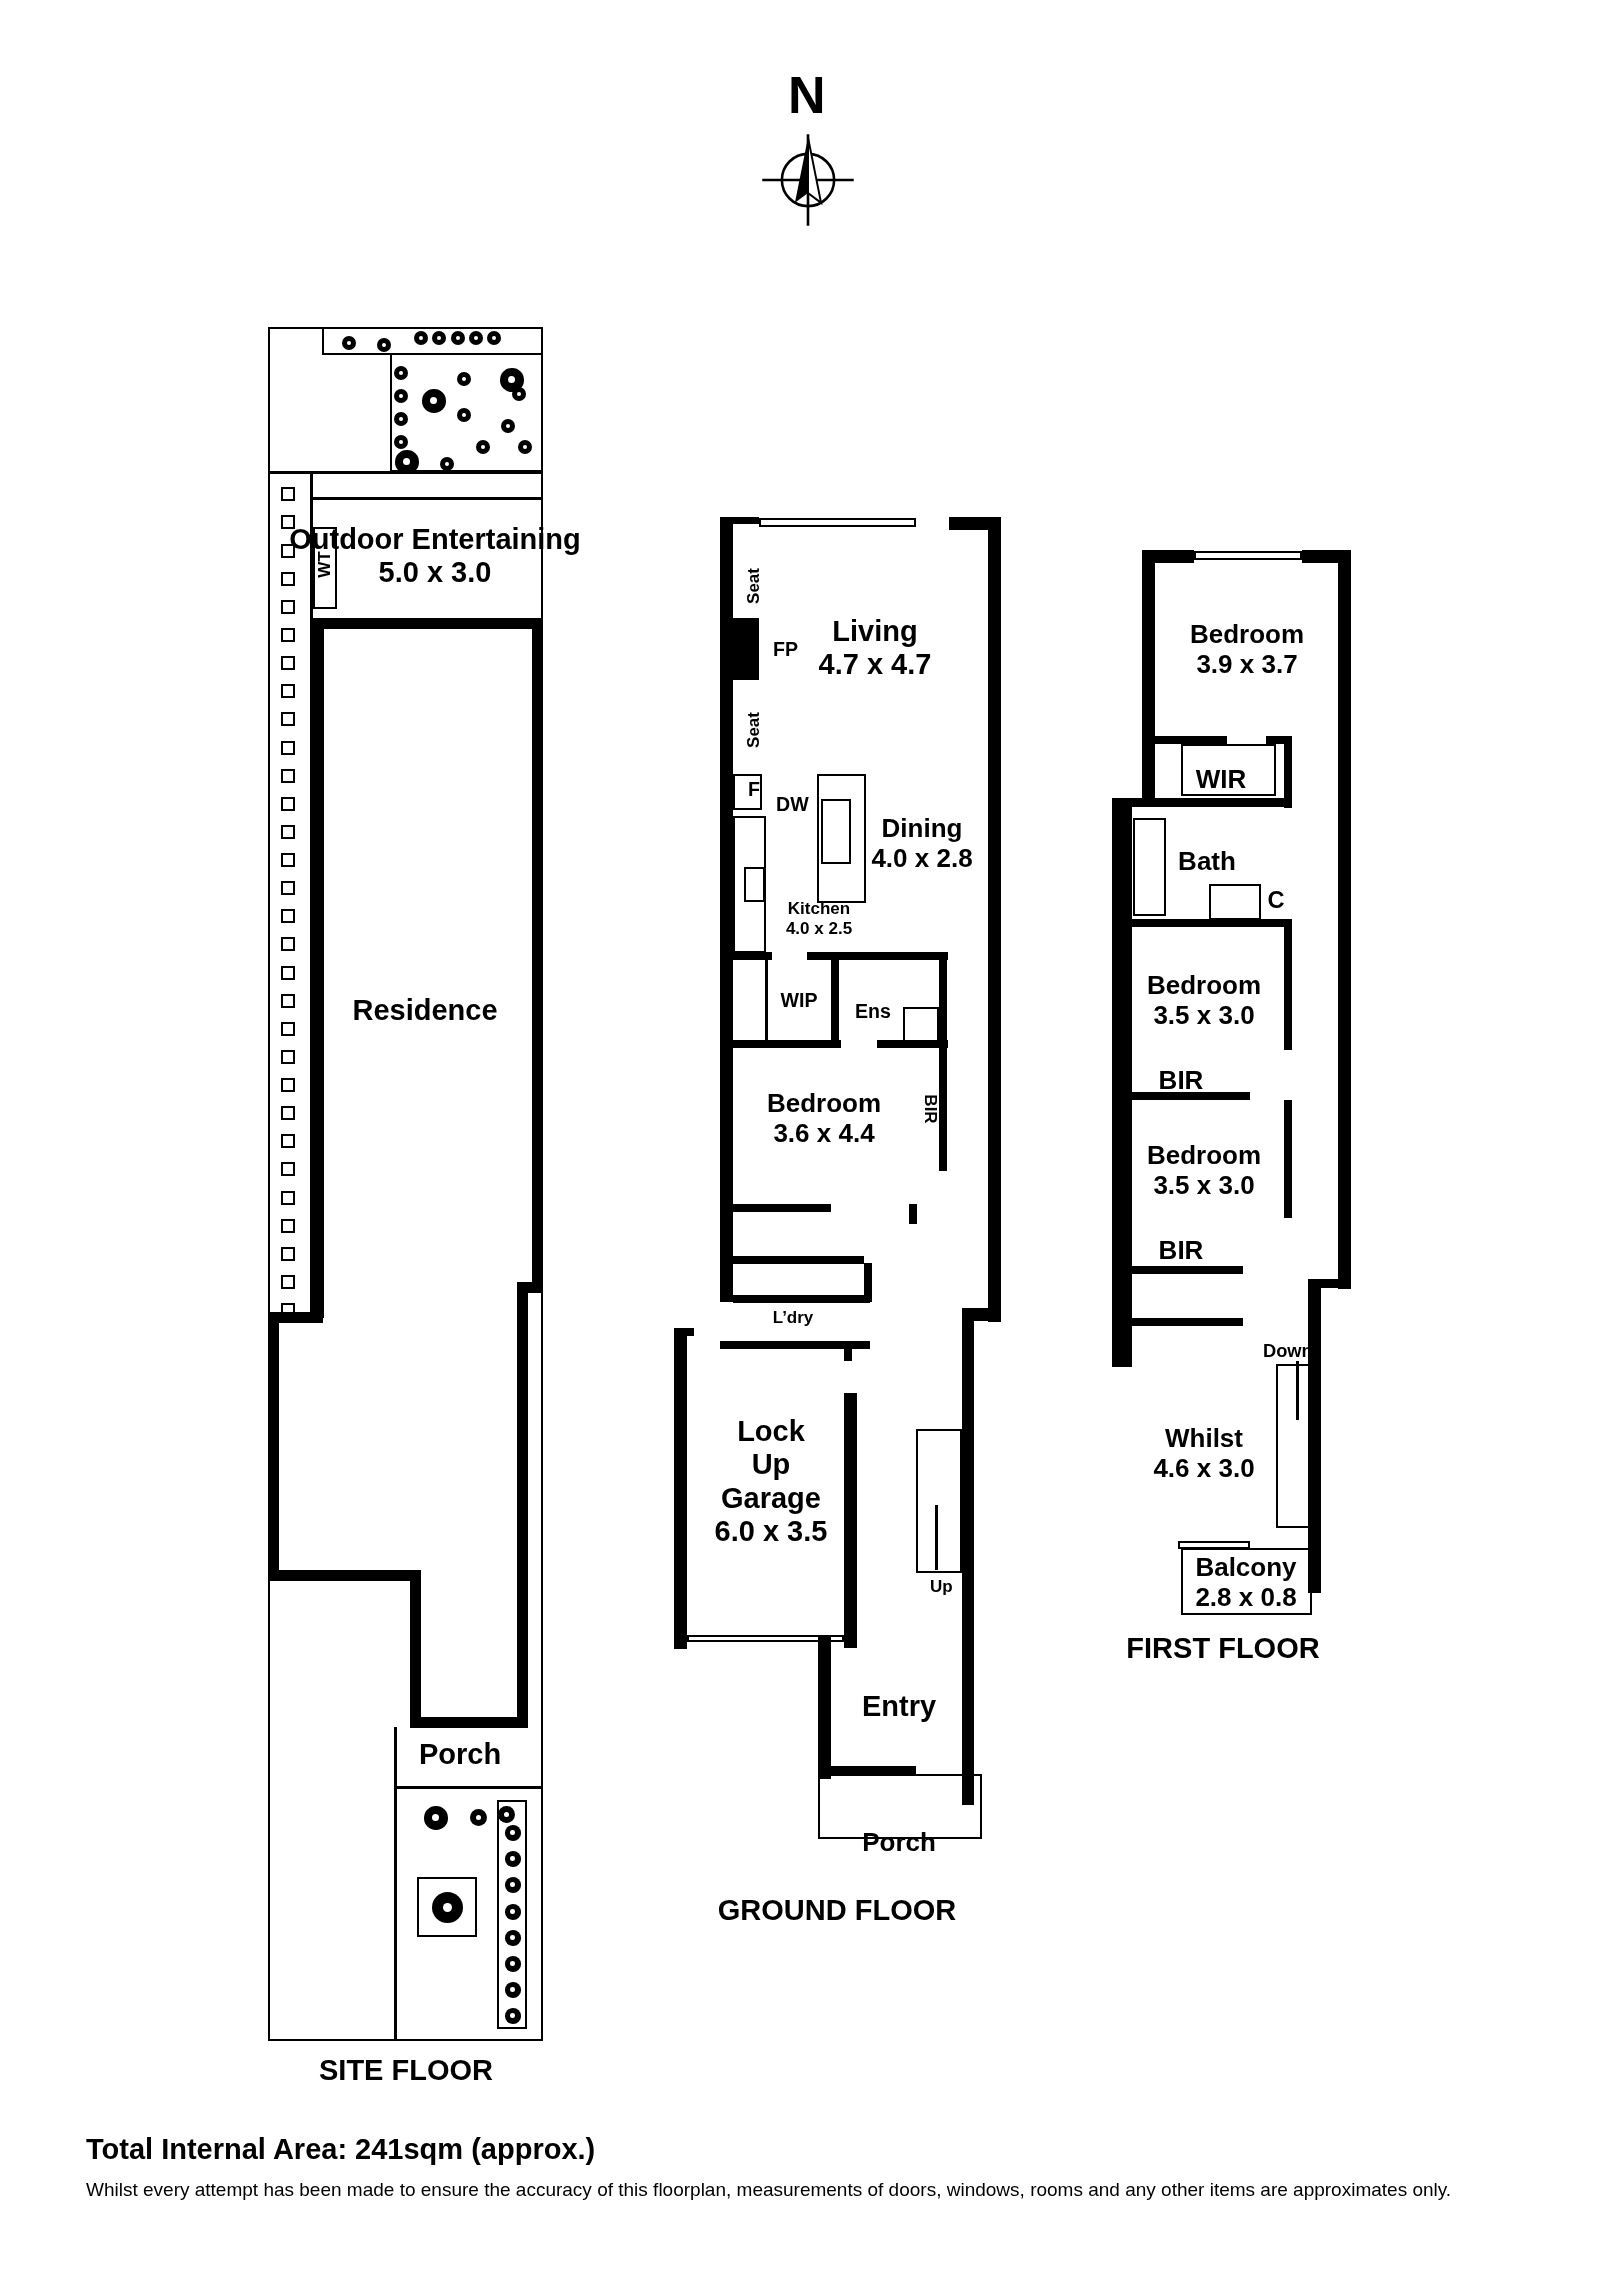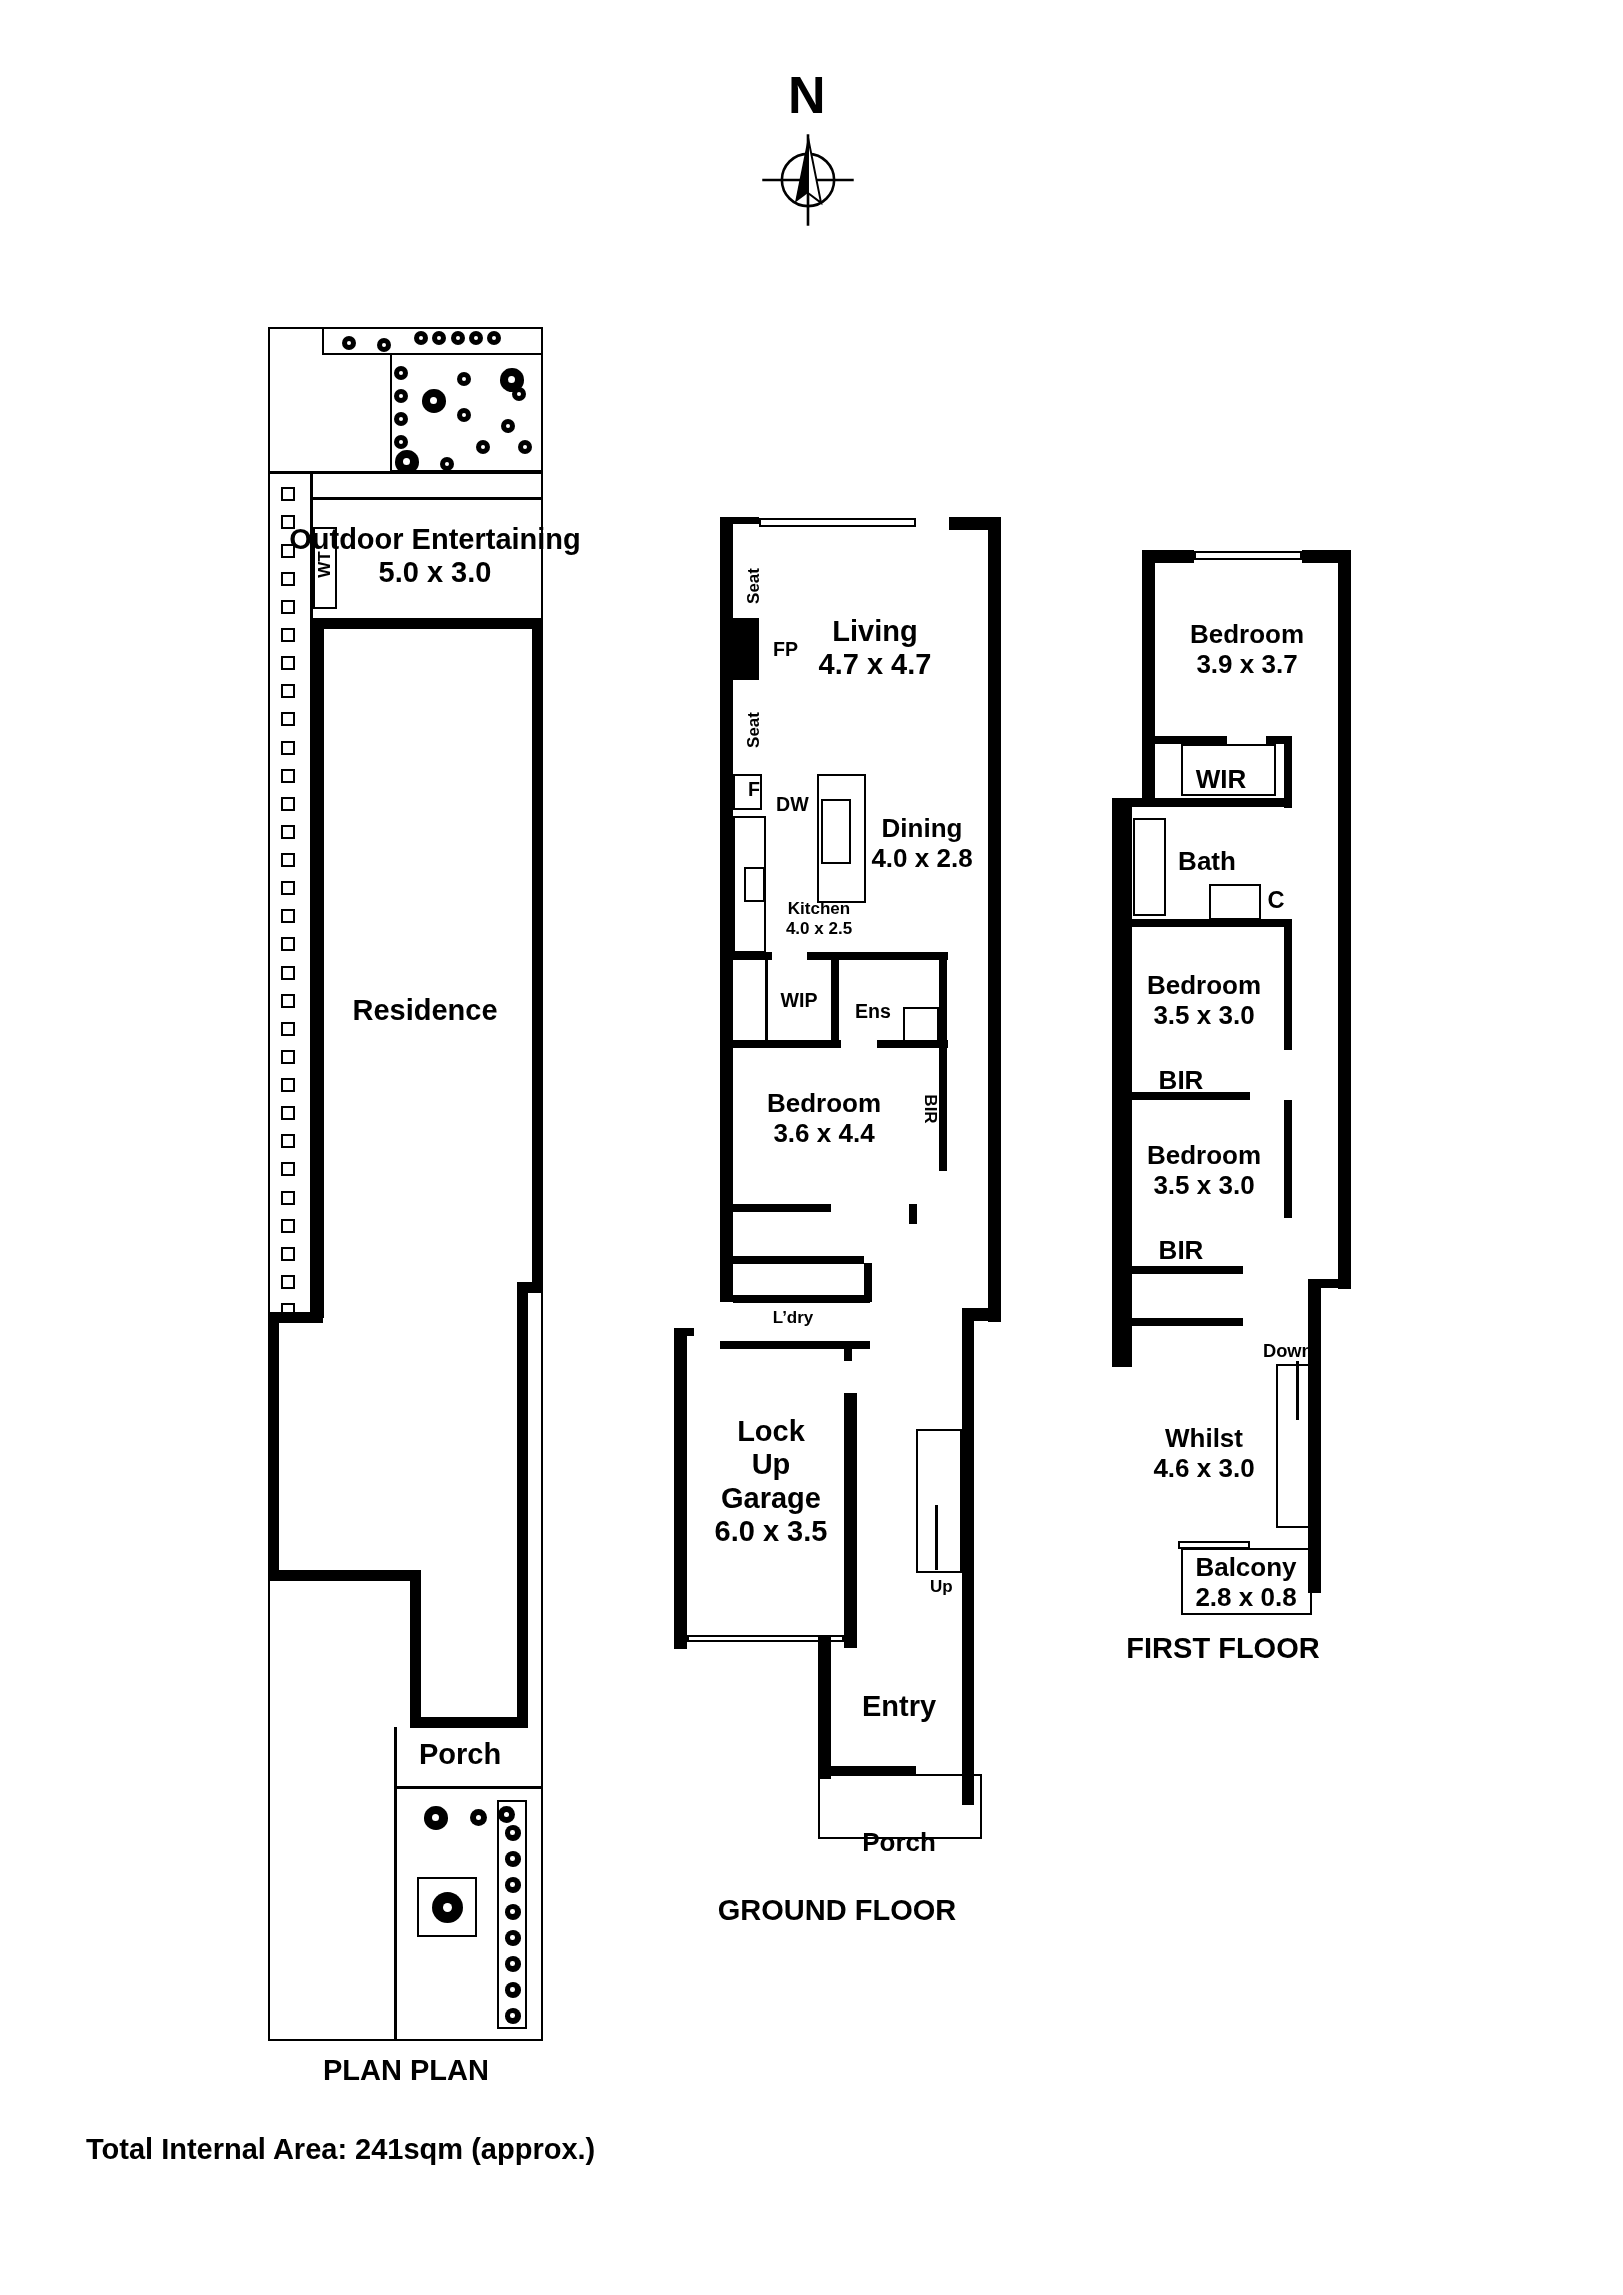--- a/index.html
+++ b/index.html
@@ -132,21 +132,21 @@
   <div class="line" style="left:497px;top:1800px;width:30px;height:229px;"></div>
   <div class="shrub" style="left:505px;top:1825px;width:15.7px;height:15.7px;"></div>
   <div class="shrub" style="left:505px;top:1851px;width:15.7px;height:15.7px;"></div>
   <div class="shrub" style="left:505px;top:1877px;width:15.7px;height:15.7px;"></div>
   <div class="shrub" style="left:505px;top:1904px;width:15.7px;height:15.7px;"></div>
   <div class="shrub" style="left:505px;top:1930px;width:15.7px;height:15.7px;"></div>
   <div class="shrub" style="left:505px;top:1956px;width:15.7px;height:15.7px;"></div>
   <div class="shrub" style="left:505px;top:1982px;width:15.7px;height:15.7px;"></div>
   <div class="shrub" style="left:505px;top:2008px;width:15.7px;height:15.7px;"></div>
 
-  <div class="title" style="left:406px;top:2054px;">PLAN PLAN</div>
+  <div class="title" style="left:406px;top:2054px;">SITE FLOOR</div>
 </div>
 
 <div>
 
   <div class="wall" style="left:720px;top:517px;width:13px;height:785px;"></div>
   <div class="wall" style="left:720px;top:517px;width:39px;height:6.5px;"></div>
   <div class="wall" style="left:949px;top:517px;width:52px;height:13px;"></div>
   <div class="wall" style="left:988px;top:517px;width:13px;height:805px;"></div>
   <div class="wall" style="left:962px;top:1308px;width:39px;height:13px;"></div>
   <div class="wall" style="left:962px;top:1308px;width:11.8px;height:497px;"></div>
@@ -285,14 +285,15 @@
   <div class="lbl med" style="left:1246px;top:1583px;">
     <div>Balcony</div>
     <div>2.8 x 0.8</div>
   </div>
 
   <div class="title" style="left:1223px;top:1632px;">FIRST FLOOR</div>
 </div>
 
 <div class="footer-title">Total Internal Area: 241sqm (approx.)</div>
 <div class="footer-note">
+  <div>Whilst every attempt has been made to ensure the accuracy of this floorplan, measurements of doors, windows, rooms and any other items are approximates only.</div>
 </div>
 
 
 </body></html>

